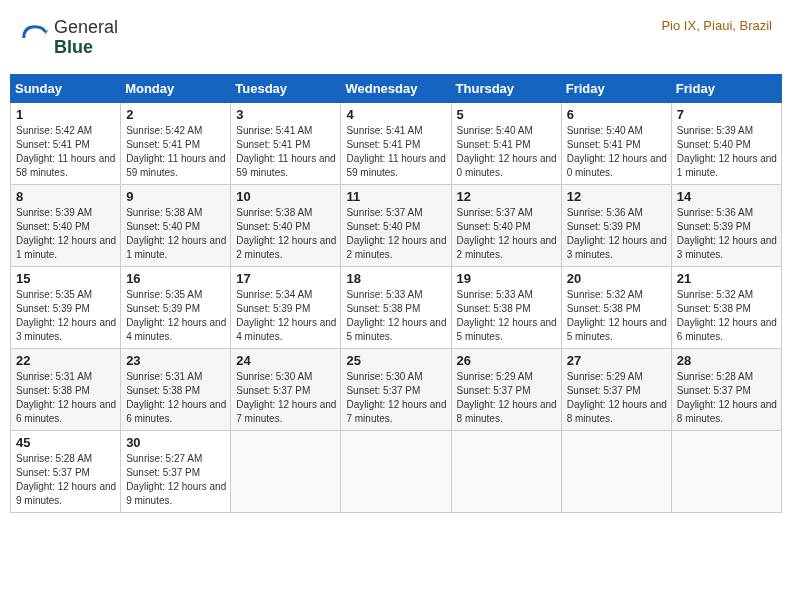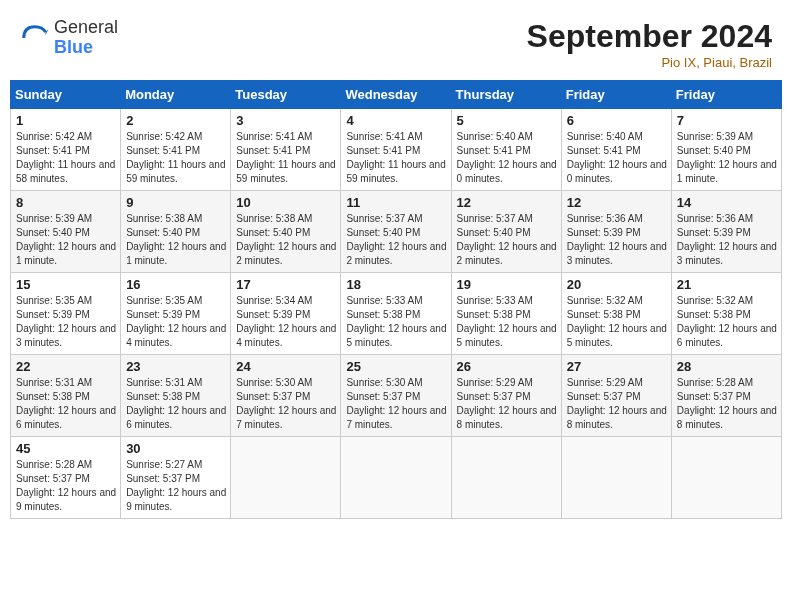--- a/index.html
+++ b/index.html
@@ -26,21 +26,21 @@
       line-height: 1.1;
     }
     .logo-general {
       font-size: 18px;
       font-weight: normal;
       color: #333;
     }
     .logo-blue {
       font-size: 18px;
       font-weight: bold;
-      color: #3b82f6;
+      color: #14532d;
     }
     .logo-icon {
       width: 30px;
       height: 30px;
       margin-right: 4px;
     }
     .title-block {
       text-align: right;
     }
     .month-year {
@@ -48,21 +48,21 @@
       font-weight: bold;
       color: #222;
     }
     .location {
       font-size: 13px;
       color: #a16207;
     }
     .calendar-table {
       width: 100%;
       border-collapse: collapse;
-      margin-top: 6px;
+      margin-top: 12px;
     }
     .calendar-table th {
       background-color: #1565c0;
       color: #fff;
       font-size: 13px;
       font-weight: bold;
       padding: 6px 4px;
       text-align: left;
       border: 1px solid #1565c0;
     }
@@ -102,21 +102,20 @@
     <svg class="logo-icon" viewBox="0 0 40 40">
       <path d="M5 20 Q5 5 20 5 Q30 5 34 12" stroke="#1565c0" stroke-width="4" fill="none"></path>
       <path d="M34 12 L38 8 L34 16 Z" fill="#1565c0"></path>
     </svg>
     <div class="logo-text">
       <span class="logo-general">General</span>
       <span class="logo-blue">Blue</span>
     </div>
   </div>
   <div class="title-block">
-    <div class="month-year">September 2024</div>
     <div class="location">Pio IX, Piaui, Brazil</div>
   </div>
 </div>
 
 <table class="calendar-table">
   <thead>
     <tr>
     <th>Sunday</th>
         <th>Monday</th>
         <th>Tuesday</th>

